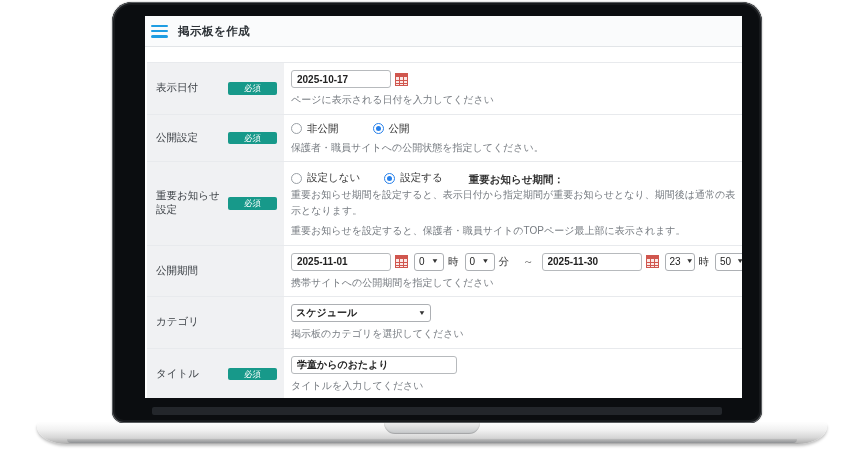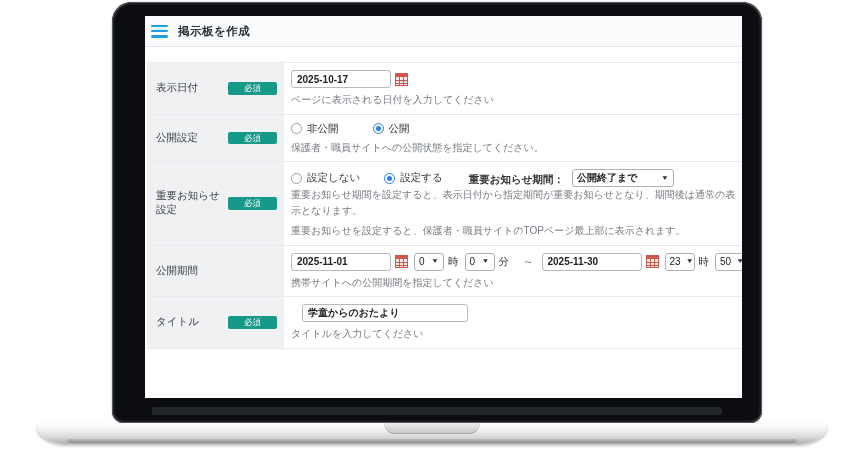--- a/index.html
+++ b/index.html
@@ -41,21 +41,21 @@
            padding:0 7px 0 9px; font-size:10.5px; color:#3c4146; }
   .content-cell { flex:1; padding:7px 6px 6px 2px; font-size:10.5px; color:#333; }
   .badge { background:#17998a; color:#fff; font-size:8.5px; line-height:1;
            padding:2px 16px; border-radius:2px; white-space:nowrap; }
   .ctl-line { display:flex; align-items:center; }
   .help { color:#767b81; font-size:10px; margin-top:4px; line-height:1.55; }
 
   .text-input { border:1px solid #b7babd; border-radius:3px; height:18px; padding:8px 5px;
            font-weight:bold; font-size:10px; color:#222; font-family:inherit; background:#fff; }
   .w-date { width:100px; }
-  .w-title { width:166px;margin-left:11px; }
+  .w-title { width:166px; }
 
   .cal-btn { display:inline-flex; margin-left:4px; cursor:pointer; }
 
   .sel { display:inline-flex; align-items:center; justify-content:space-between;
            border:1px solid #adb0b4; border-radius:3px; height:18px; padding:0 4px;
            font-size:10px; color:#222; background:#fff; cursor:pointer; }
   .sel .chev { font-size:8px; color:#333; margin-left:5px; transform:scaleY(.8); }
   .sel-period { width:102px; font-weight:bold; }
   .sel-time { width:30px; }
   .sel-cat { width:140px; font-weight:bold; }
@@ -148,24 +148,20 @@
               <span class="radio-opt">
                 <span class="radio"></span>
                 <span>設定しない</span>
               </span>
               <span class="gap28" style="width:24px;"></span>
               <span class="radio-opt">
                 <span class="radio checked"></span>
                 <span>設定する</span>
               </span>
               <span class="period-lbl">重要お知らせ期間：</span>
-              <span class="sel sel-period">
-                <span>公開終了まで</span>
-                <span class="chev">▼</span>
-              </span>
             </div>
             <div class="help" style="margin-top:0;">重要お知らせ期間を設定すると、表示日付から指定期間が重要お知らせとなり、期間後は通常の表示となります。</div>
             <div class="help" style="margin-top:5px;">重要お知らせを設定すると、保護者・職員サイトのTOPページ最上部に表示されます。</div>
           </div>
         </div>
 
         <div class="row" style="min-height:45px;">
           <div class="label-cell">
             <span>公開期間</span>
           </div>
@@ -212,20 +208,34 @@
               <span class="sel sel-time">
                 <span>50</span>
                 <span class="chev">▼</span>
               </span>
 
             </div>
             <div class="help">携帯サイトへの公開期間を指定してください</div>
           </div>
         </div>
 
+        <div class="row" style="min-height:44px;">
+          <div class="label-cell">
+            <span>カテゴリ</span>
+          </div>
+          <div class="content-cell">
+            <div class="ctl-line">
+              <span class="sel sel-cat">
+                <span>スケジュール</span>
+                <span class="chev">▼</span>
+              </span>
+            </div>
+            <div class="help">掲示板のカテゴリを選択してください</div>
+          </div>
+        </div>
 
         <div class="row" style="min-height:46px;">
           <div class="label-cell">
             <span>タイトル</span>
             <span class="badge">必須</span>
           </div>
           <div class="content-cell">
             <div class="ctl-line">
               <input class="text-input w-title" value="学童からのおたより" style="">
             </div>

